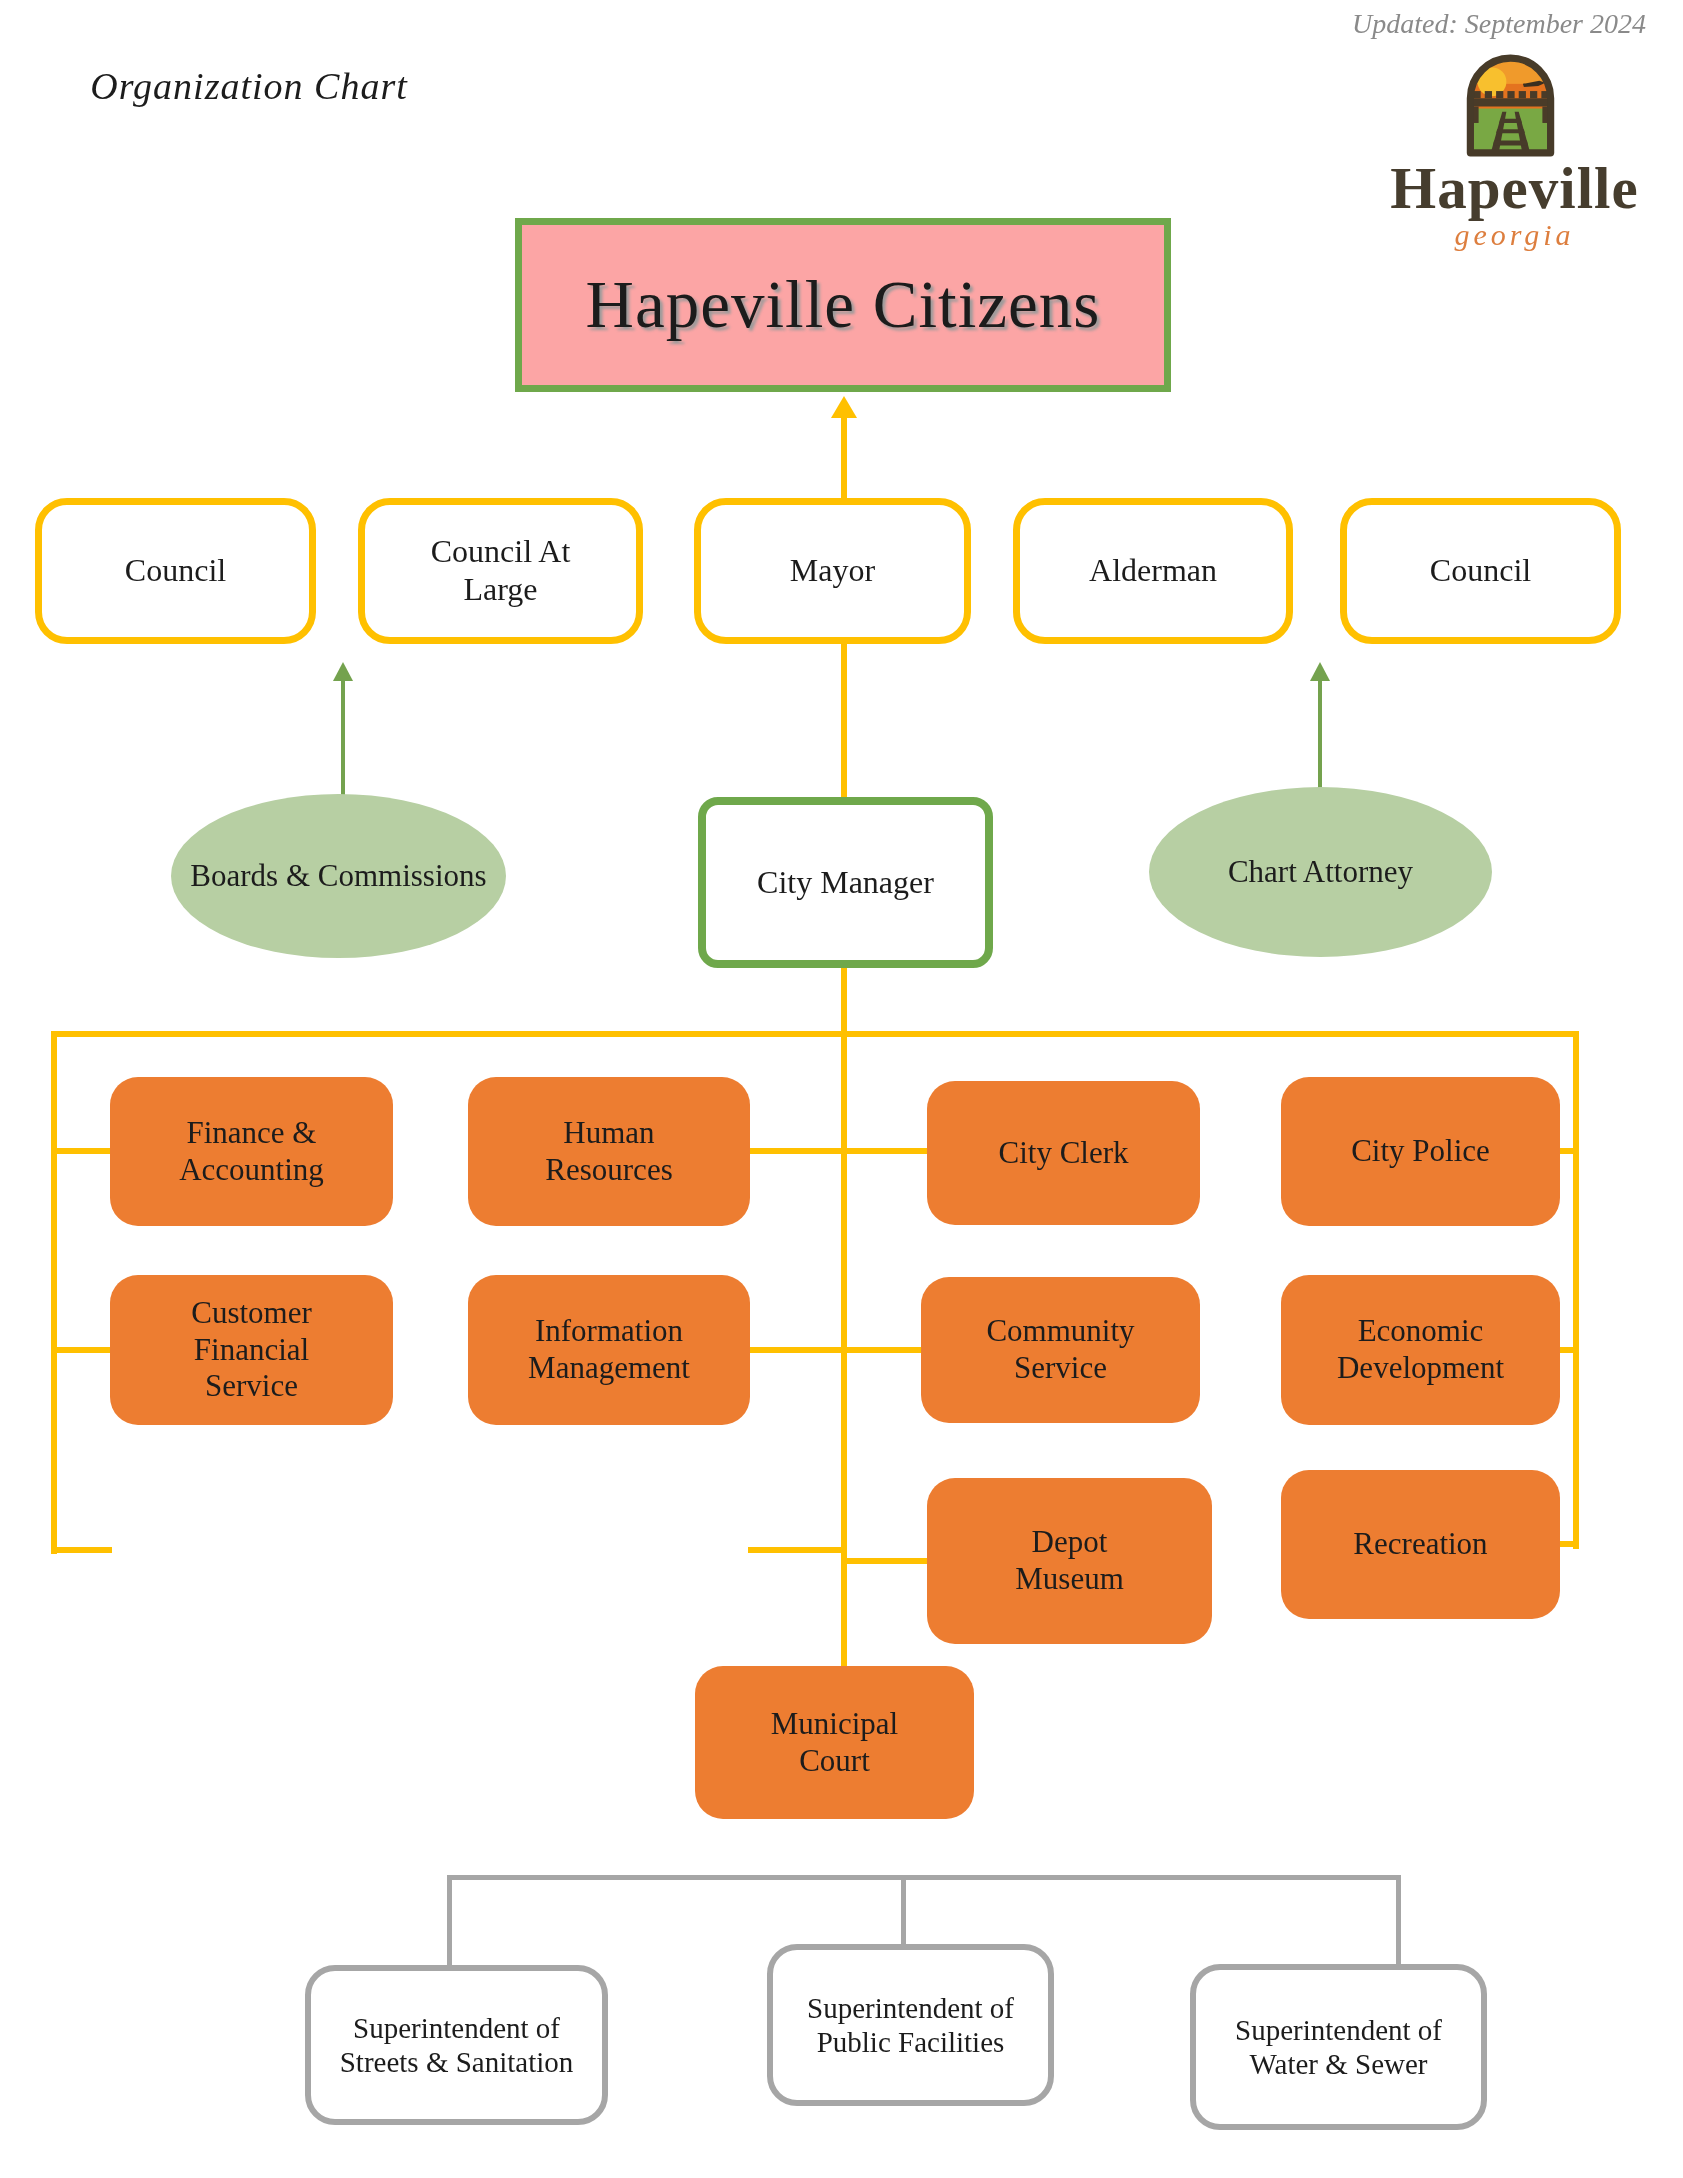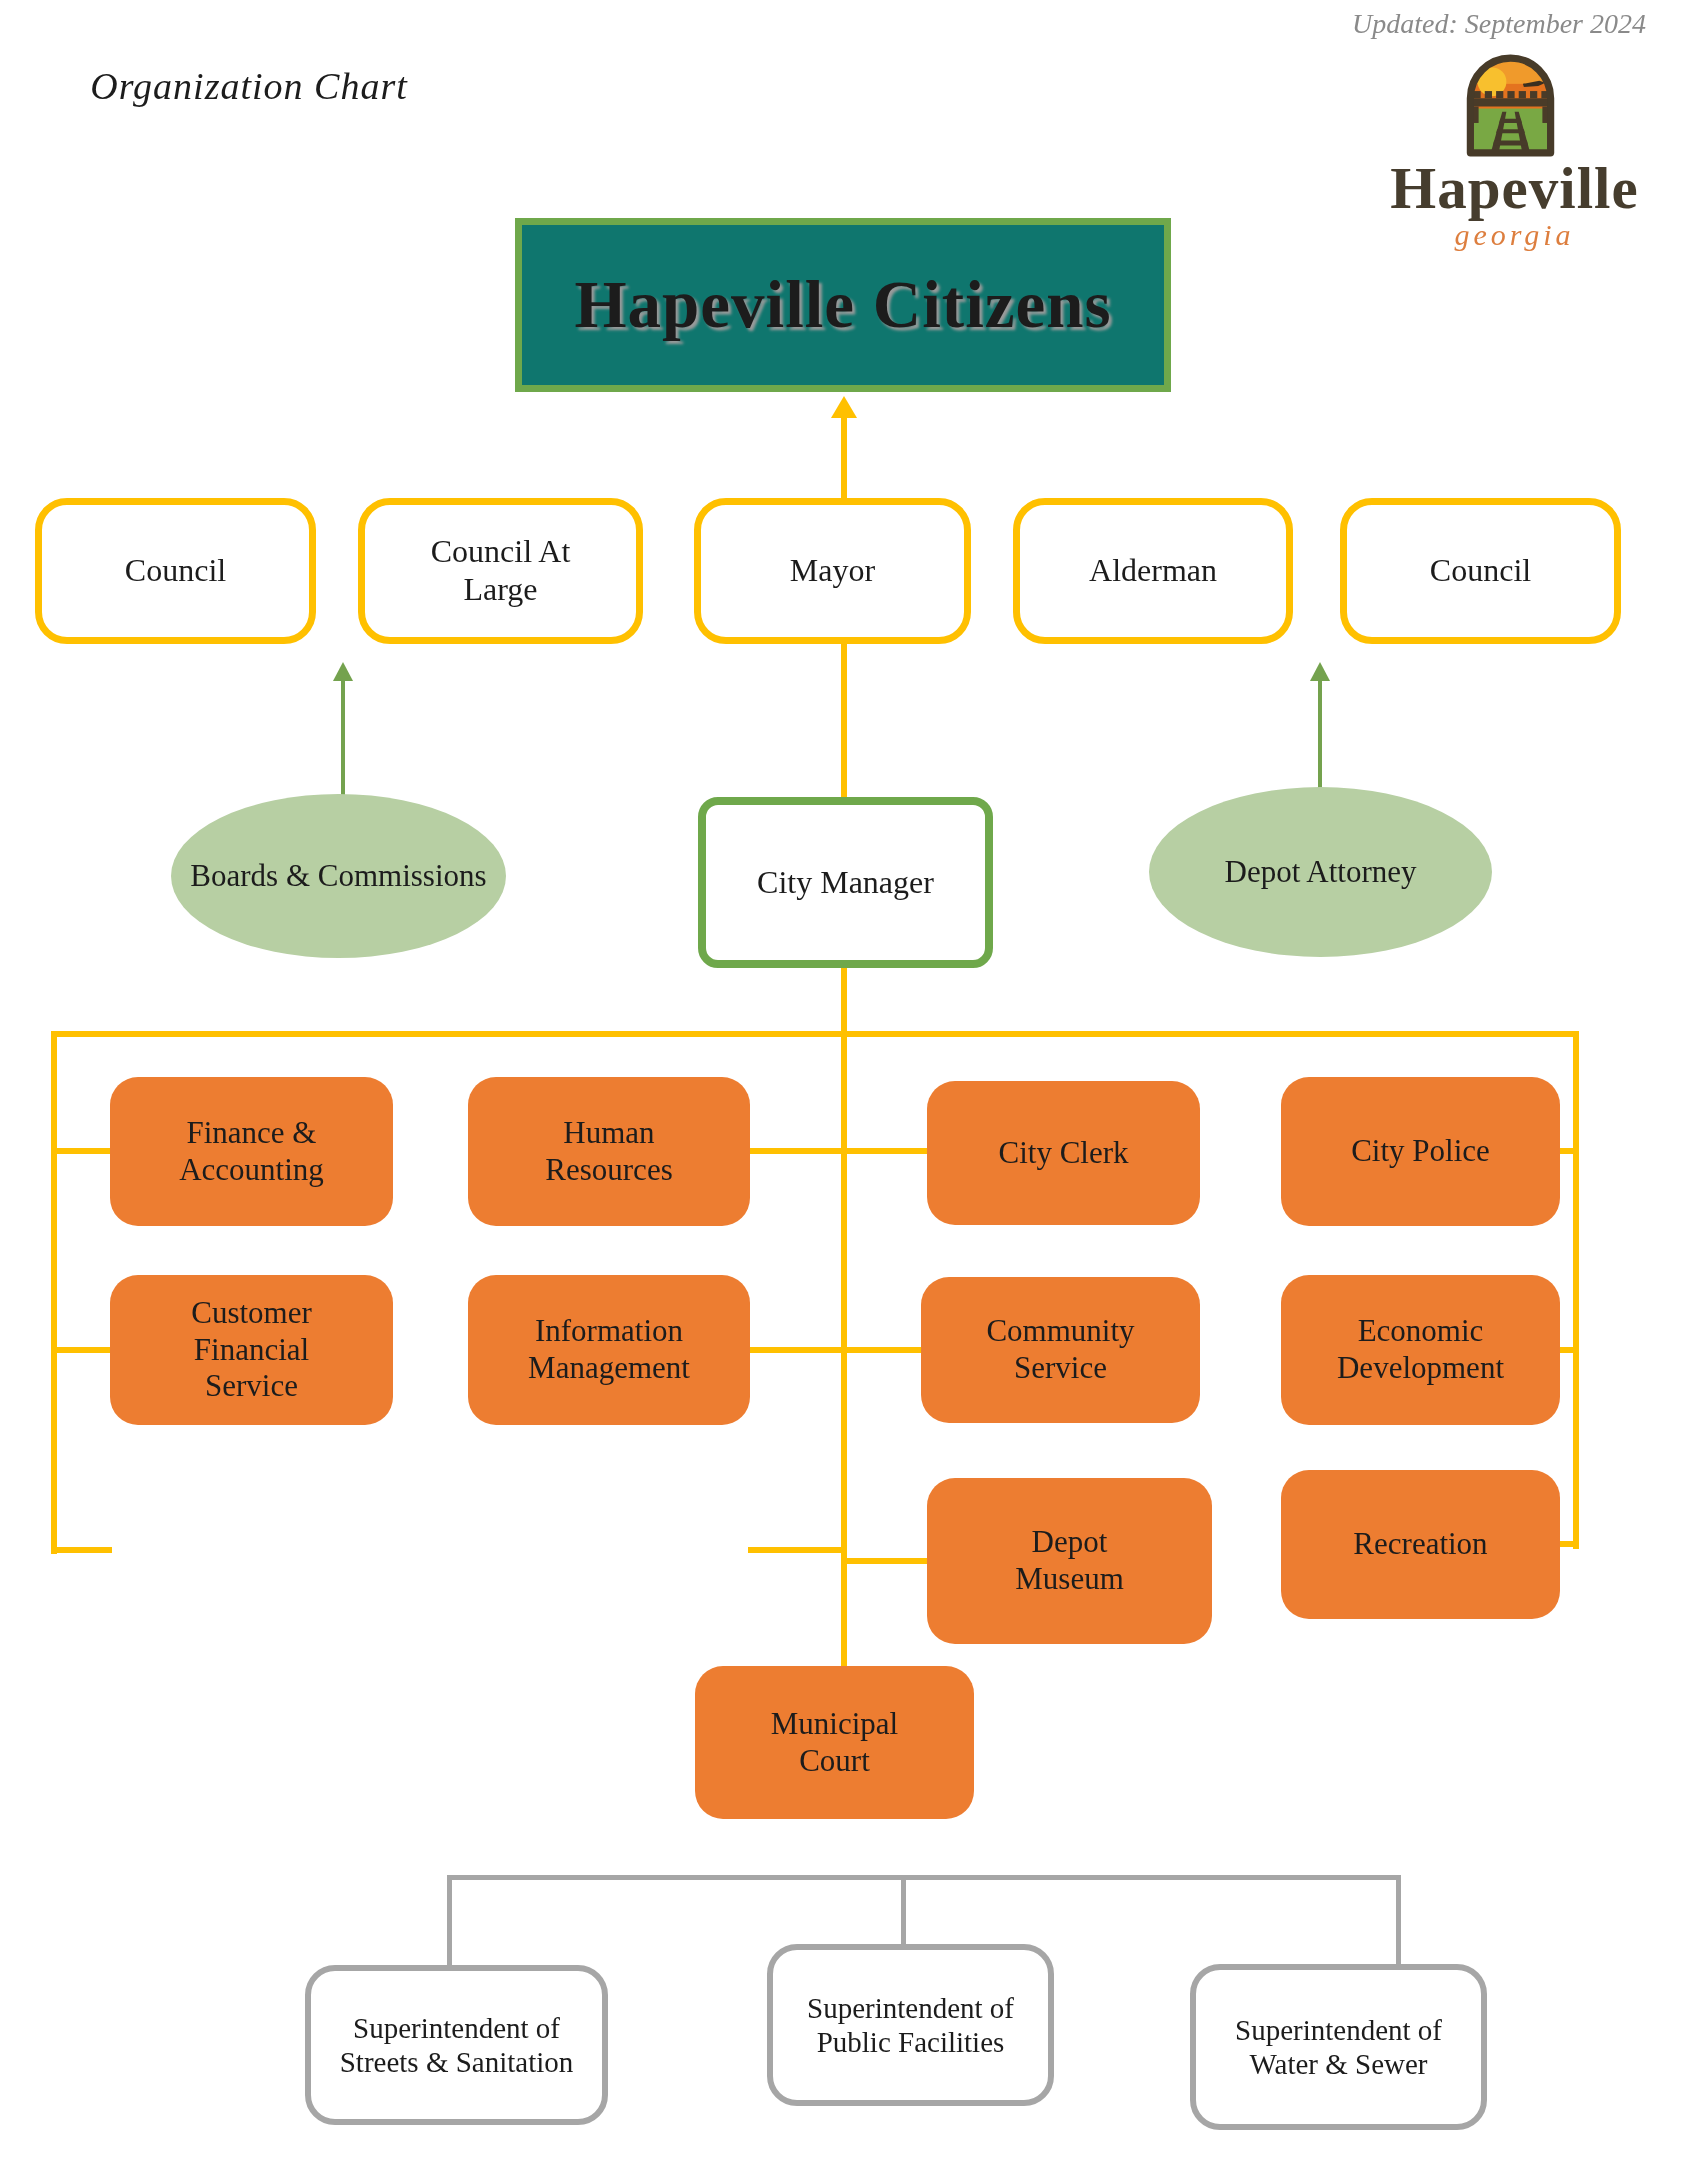--- a/index.html
+++ b/index.html
@@ -13,22 +13,22 @@
   }
   .abs{position:absolute; box-sizing:border-box;}
   .line{position:absolute; background:var(--yellow); z-index:1;}
   .gline{position:absolute; background:var(--gray); z-index:1;}
   .stem{position:absolute; background:#74A24E; z-index:1;}
   .node{
     position:absolute; z-index:2; display:flex; align-items:center; justify-content:center;
     text-align:center; box-sizing:border-box; white-space:pre-line; line-height:1.18;
   }
   .citizens{
-    background:#0f766e; border:7px solid var(--green);
-    font-size:67px; font-weight:bold; letter-spacing:1px;
+    background:#fca5a5; border:7px solid var(--green);
+    font-size:67px; font-weight:normal; letter-spacing:1px;
     text-shadow:3px 3px 3px #9b9b9b;
   }
   .council{
     background:#fff; border:7px solid var(--yellow); border-radius:32px; font-size:32px;
   }
   .ellipse{
     background:var(--lgreen); border-radius:50%; font-size:31px;
   }
   .manager{
     background:#fff; border:8px solid var(--green); border-radius:20px; font-size:32px;
@@ -140,21 +140,21 @@
 
   <div class="node council" style="left:35px;   top:498px; width:281px; height:146px;">Council</div>
   <div class="node council" style="left:358px;  top:498px; width:285px; height:146px;">Council At
 Large</div>
   <div class="node council" style="left:694px;  top:498px; width:277px; height:146px;">Mayor</div>
   <div class="node council" style="left:1013px; top:498px; width:280px; height:146px;">Alderman</div>
   <div class="node council" style="left:1340px; top:498px; width:281px; height:146px;">Council</div>
 
   <div class="node ellipse" style="left:171px;  top:794px; width:335px; height:164px;">Boards &amp; Commissions</div>
   <div class="node manager" style="left:698px;  top:797px; width:295px; height:171px;">City Manager</div>
-  <div class="node ellipse" style="left:1149px; top:787px; width:343px; height:170px;">Depot Attorney</div>
+  <div class="node ellipse" style="left:1149px; top:787px; width:343px; height:170px;">Chart Attorney</div>
 
   <div class="node dept" style="left:110px;  top:1077px; width:283px; height:149px;">Finance &amp;
 Accounting</div>
   <div class="node dept" style="left:468px;  top:1077px; width:282px; height:149px;">Human
 Resources</div>
   <div class="node dept" style="left:927px;  top:1081px; width:273px; height:144px;">City Clerk</div>
   <div class="node dept" style="left:1281px; top:1077px; width:279px; height:149px;">City Police</div>
   <div class="node dept" style="left:110px;  top:1275px; width:283px; height:150px;">Customer
 Financial
 Service</div>

